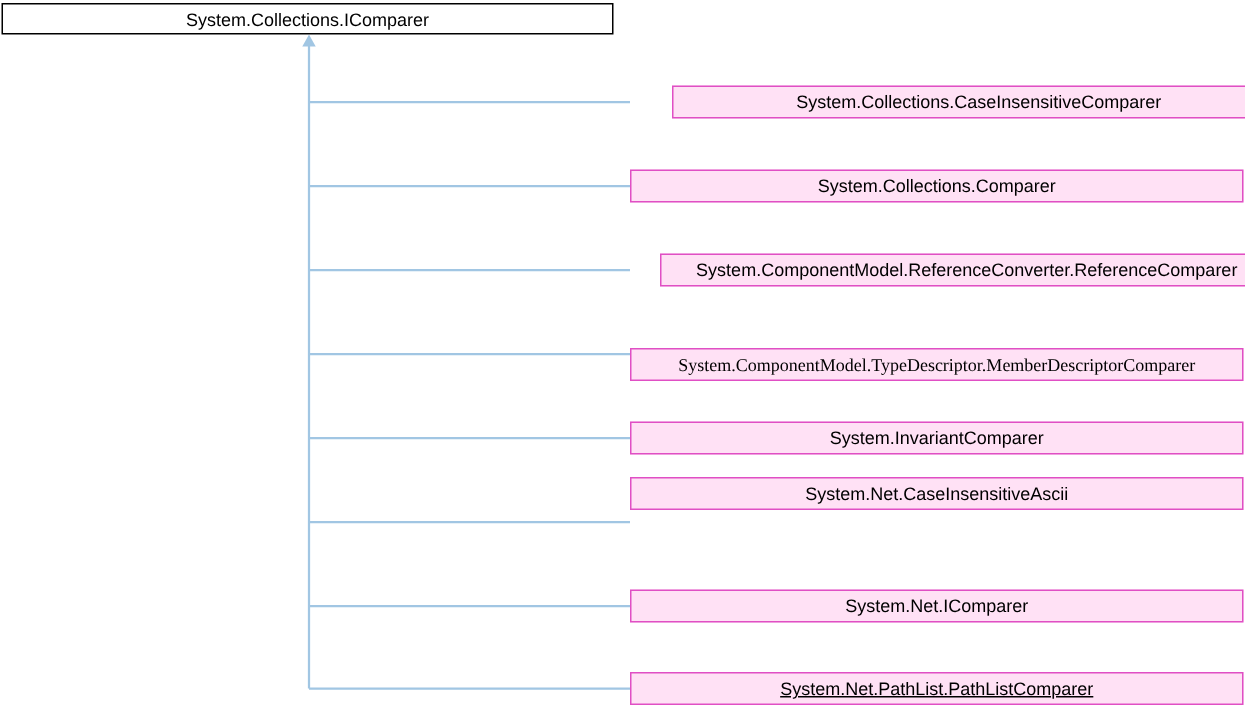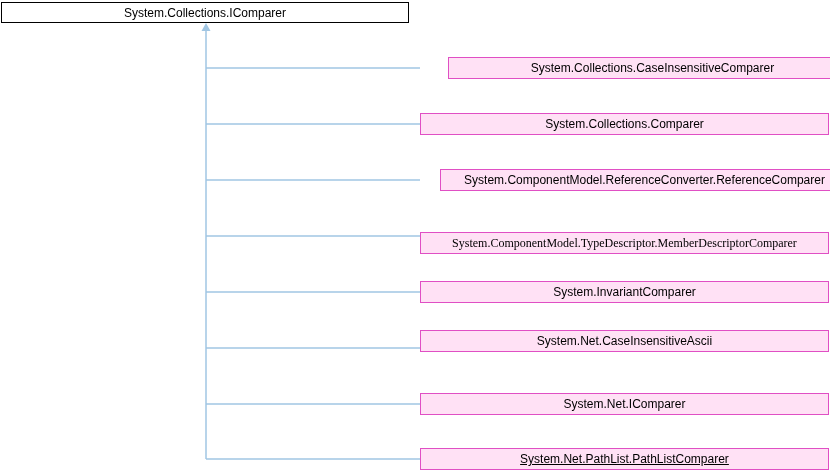--- a/index.html
+++ b/index.html
@@ -83,21 +83,21 @@
       </div>
       <div class="class-box derived-box" style="top: 169px; margin-left: 20px;">
         <span class="class-label">System.ComponentModel.ReferenceConverter.ReferenceComparer</span>
       </div>
       <div class="class-box derived-box" style="top: 232px; font-family: Liberation Serif, serif;">
         <span class="class-label">System.ComponentModel.TypeDescriptor.MemberDescriptorComparer</span>
       </div>
       <div class="class-box derived-box" style="top: 281px;">
         <span class="class-label">System.InvariantComparer</span>
       </div>
-      <div class="class-box derived-box" style="top: 330px;">
+      <div class="class-box derived-box" style="top: 318px;">
         <span class="class-label">System.Net.CaseInsensitiveAscii</span>
       </div>
       <div class="class-box derived-box" style="top: 393px;">
         <span class="class-label">System.Net.IComparer</span>
       </div>
       <div class="class-box derived-box" style="top: 448px; text-decoration: underline;">
         <span class="class-label">System.Net.PathList.PathListComparer</span>
       </div>
     </div>
 

